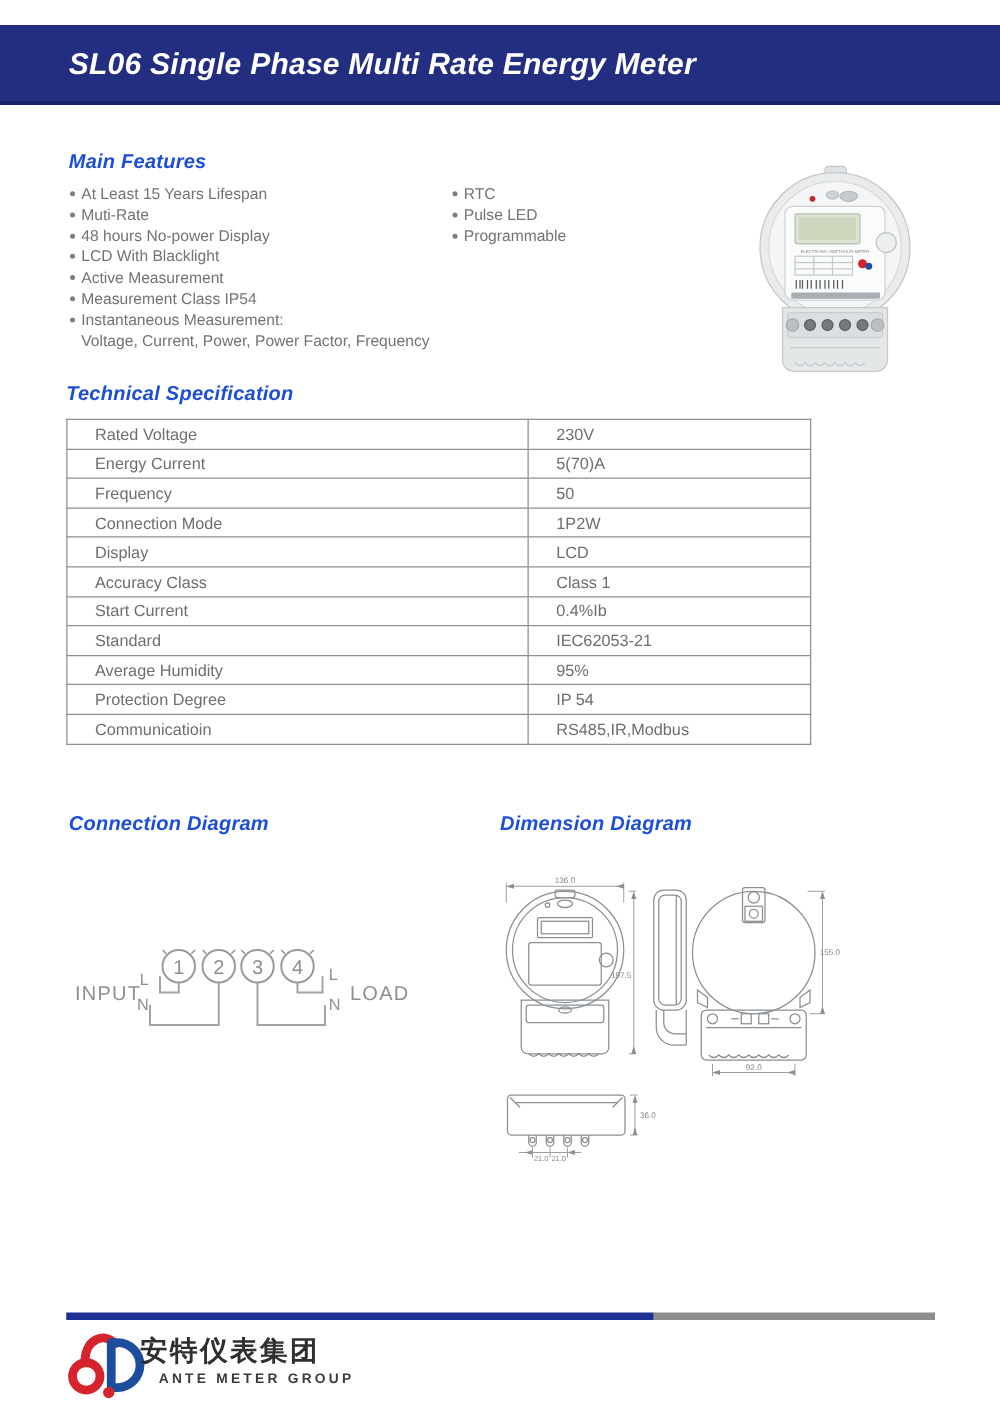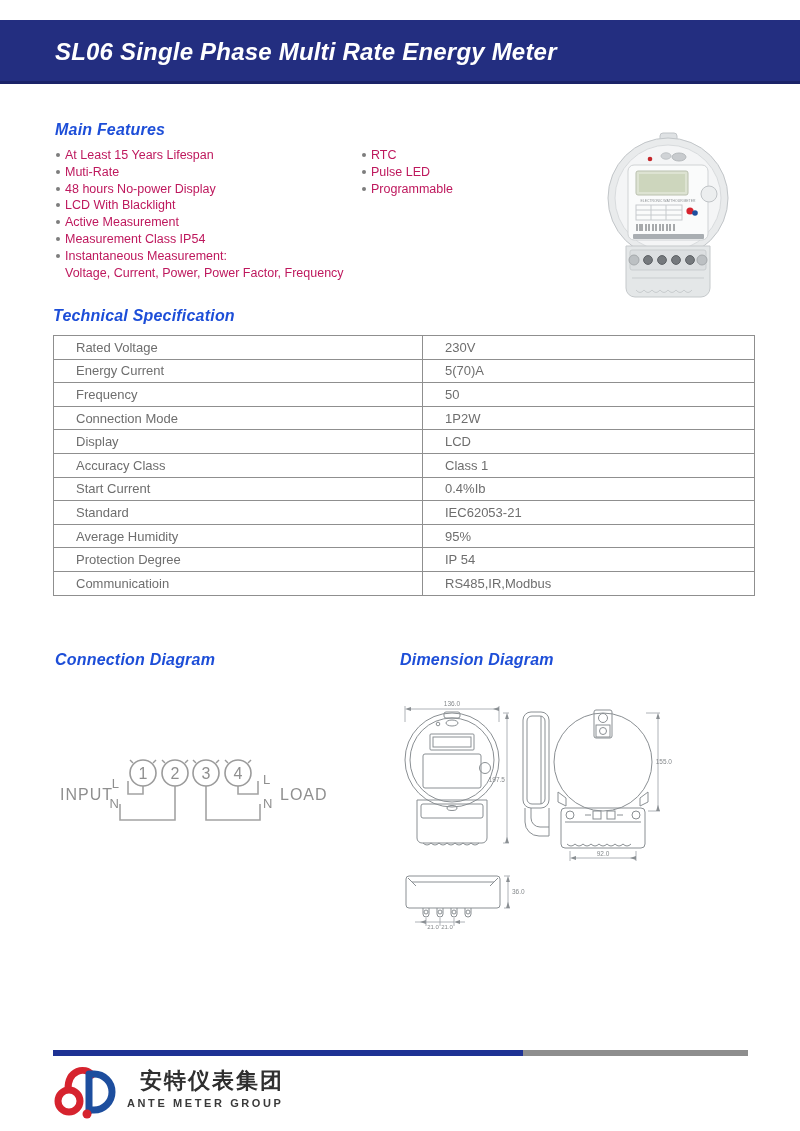--- a/index.html
+++ b/index.html
@@ -14,38 +14,38 @@
   .band{top:20px;left:0;width:800px;height:61px;background:#232e80;border-bottom:3px solid #1a2368;}
   .band-title{
     left:55px;top:20px;height:84px;line-height:64px;
     color:#ffffff;font-size:24px;font-weight:bold;font-style:italic;letter-spacing:.2px;
   }
 
   
   .sec-h{color:#1d4ed8;font-size:16px;font-weight:bold;font-style:italic;letter-spacing:.2px;}
 
   
-  .feat-col{font-size:12.5px;color:#be185d;line-height:16.8px;}
+  .feat-col{font-size:12.5px;color:#737373;line-height:16.8px;}
   .feat-item{white-space:nowrap;}
   .dot{display:inline-block;width:4px;height:4px;border-radius:50%;background:#7d7d7d;vertical-align:2px;margin-right:5px;}
   .feat-note{padding-left:9px;white-space:nowrap;}
 
   
-  .spec{border-collapse:collapse;width:702px;table-layout:fixed;}
+  .spec{border-collapse:collapse;width:596px;table-layout:fixed;}
   .spec td{
     border:1px solid #8f8f8f;height:22.6px;font-size:13px;color:#6e6e6e;
     padding:0 4px 0 22px;vertical-align:middle;overflow:hidden;white-space:nowrap;
   }
   .spec td.val{}
   .col-label{width:342px;}
 
   
   .bar-blue{left:53px;top:1050px;width:470px;height:6px;background:#1e3294;}
   .bar-gray{left:523px;top:1050px;width:225px;height:6px;background:#8e8e8e;}
-  .logo-cn{left:140px;top:1066px;font-size:22px;font-weight:bold;color:#2f2f2f;letter-spacing:2px;}
+  .logo-cn{left:112px;top:1066px;font-size:22px;font-weight:bold;color:#2f2f2f;letter-spacing:2px;}
   .logo-en{left:127px;top:1097px;font-size:11px;font-weight:bold;color:#3a3a3a;letter-spacing:2.6px;}
 
   svg text{font-family:"Liberation Sans","DejaVu Sans",sans-serif;}
 </style>
 </head>
 <body>
 
 <div class="abs band"></div>
 <div class="abs band-title">SL06 Single Phase Multi Rate Energy Meter</div>
 

